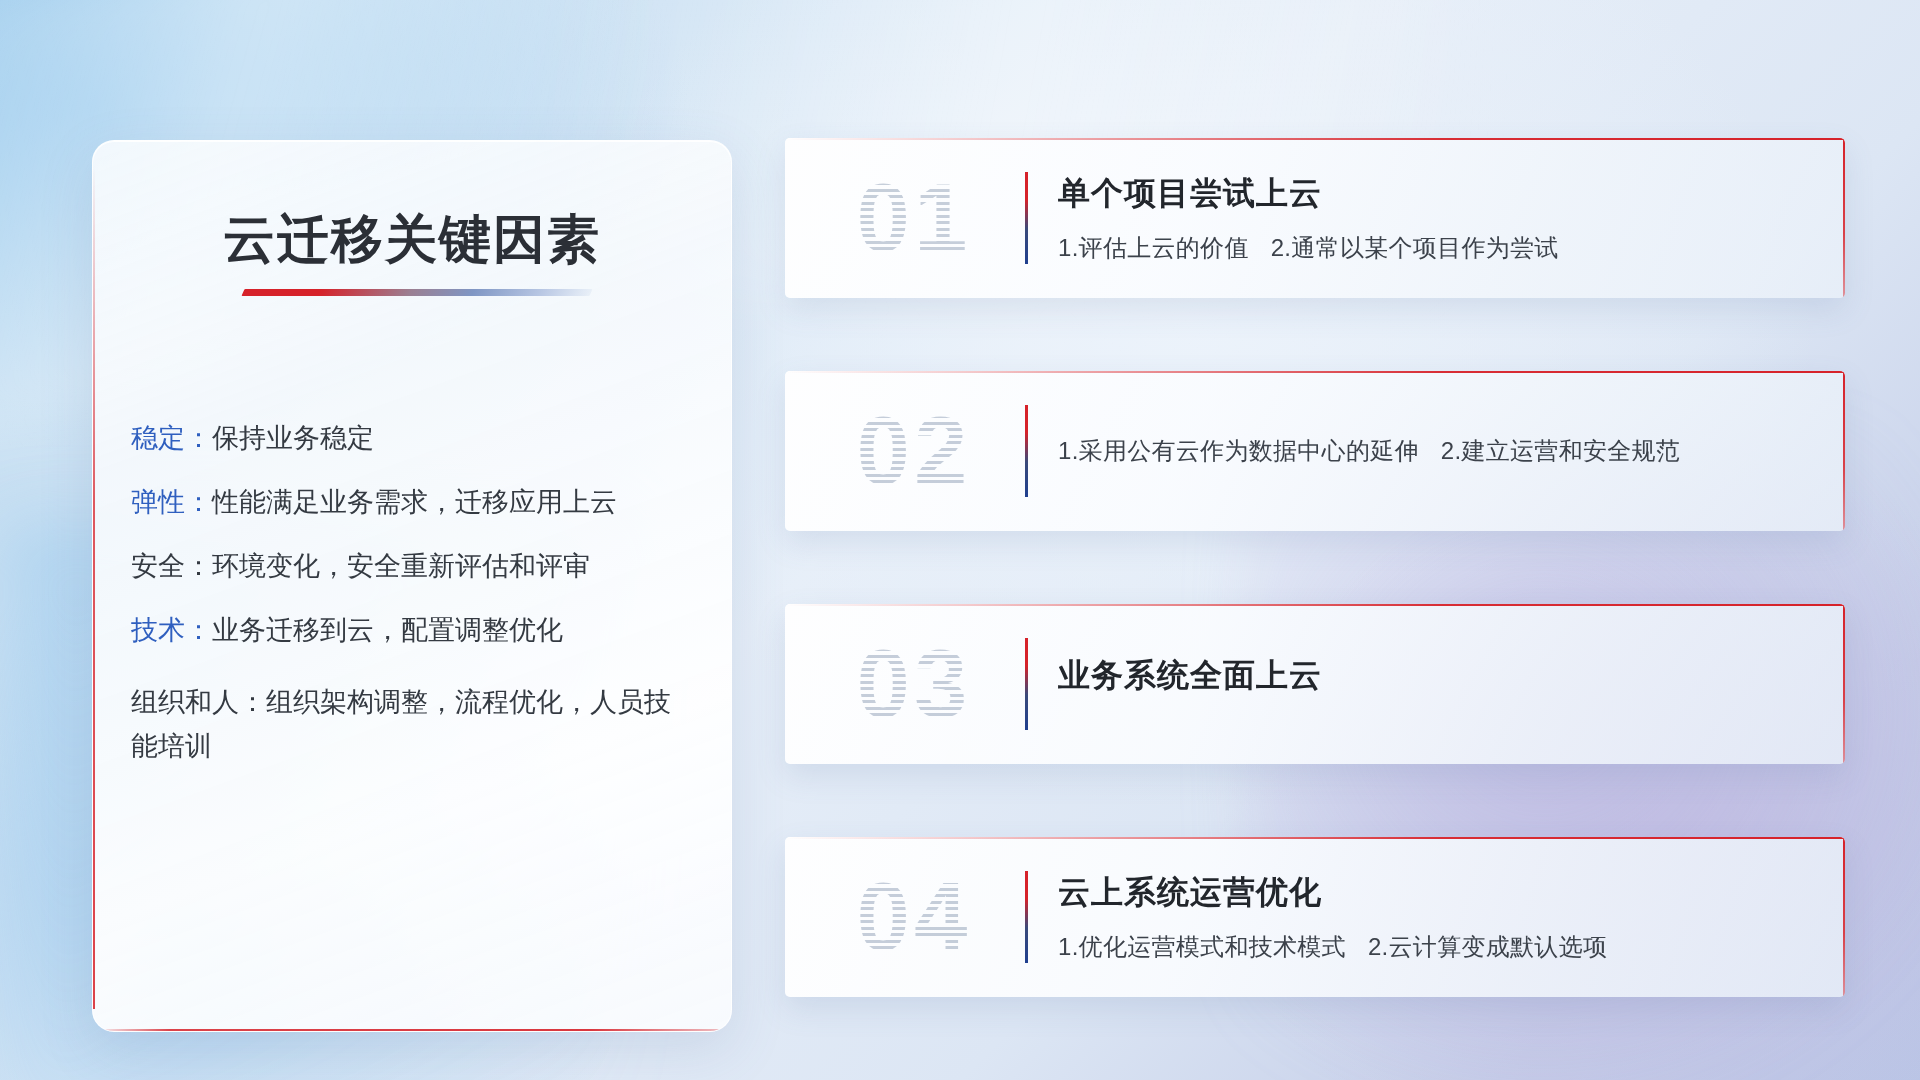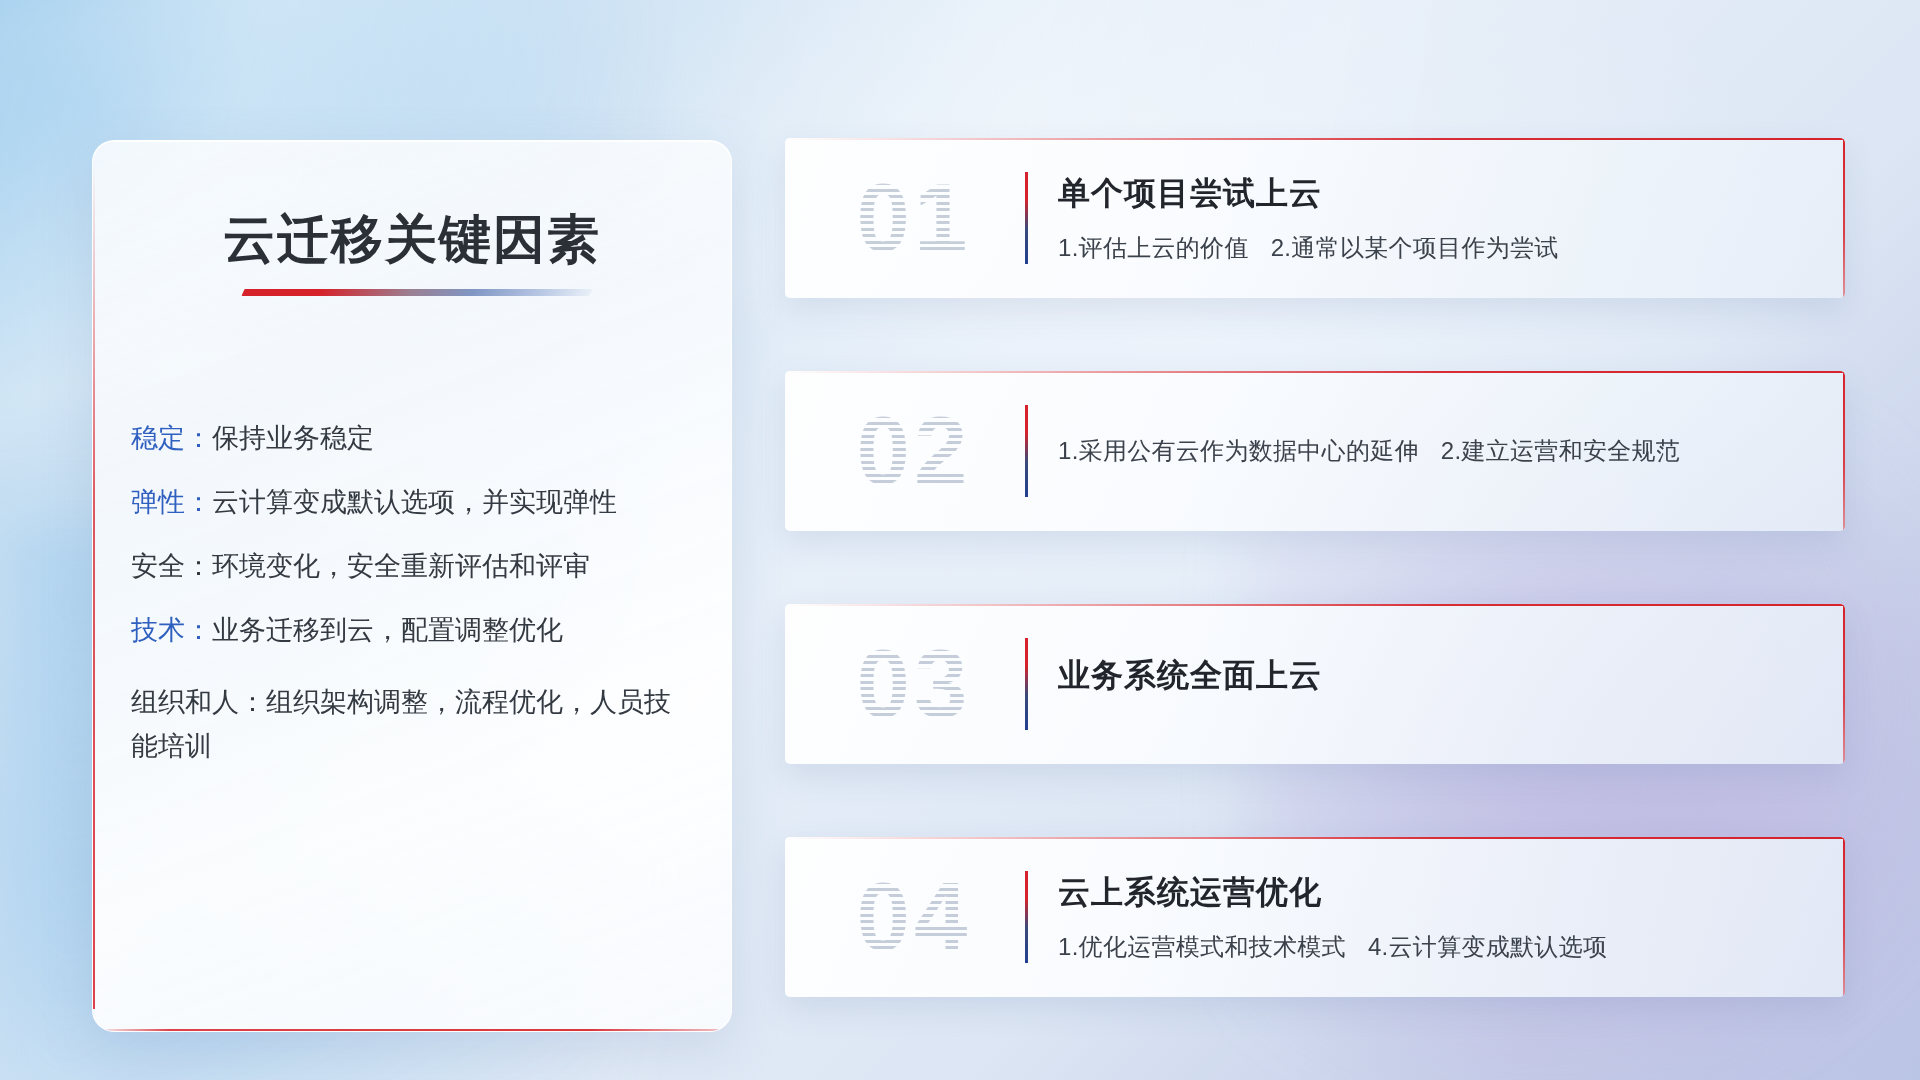--- a/index.html
+++ b/index.html
@@ -136,21 +136,21 @@
     <h1 class="panel-title">云迁移关键因素</h1>
     <div class="panel-rule"></div>
 
     <div class="panel-list">
 
       <div class="panel-row">
         <span class="label-blue">稳定：</span><span>保持业务稳定</span>
       </div>
 
       <div class="panel-row">
-        <span class="label-blue">弹性：</span><span>云计算变成默认选项，并实现弹性</span>
+        <span class="label-blue">弹性：</span><span>性能满足业务需求，迁移应用上云</span>
       </div>
 
       <div class="panel-row">
         <span class="label-dark">安全：</span><span>环境变化，安全重新评估和评审</span>
       </div>
 
       <div class="panel-row">
         <span class="label-blue">技术：</span><span>业务迁移到云，配置调整优化</span>
       </div>
 
@@ -206,21 +206,21 @@
 
     <article class="card">
       <div class="card-inner">
         <div class="card-num">
           <span>04</span>
         </div>
         <div class="card-div"></div>
         <div class="card-text">
           <div class="card-title">云上系统运营优化</div>
           <div class="card-desc">
-            <span>1.优化运营模式和技术模式</span><span class="gap"></span><span>4.云计算变成默认选项</span>
+            <span>1.优化运营模式和技术模式</span><span class="gap"></span><span>2.云计算变成默认选项</span>
           </div>
         </div>
       </div>
     </article>
 
   </section>
 
 </div>
 
 </body></html>

